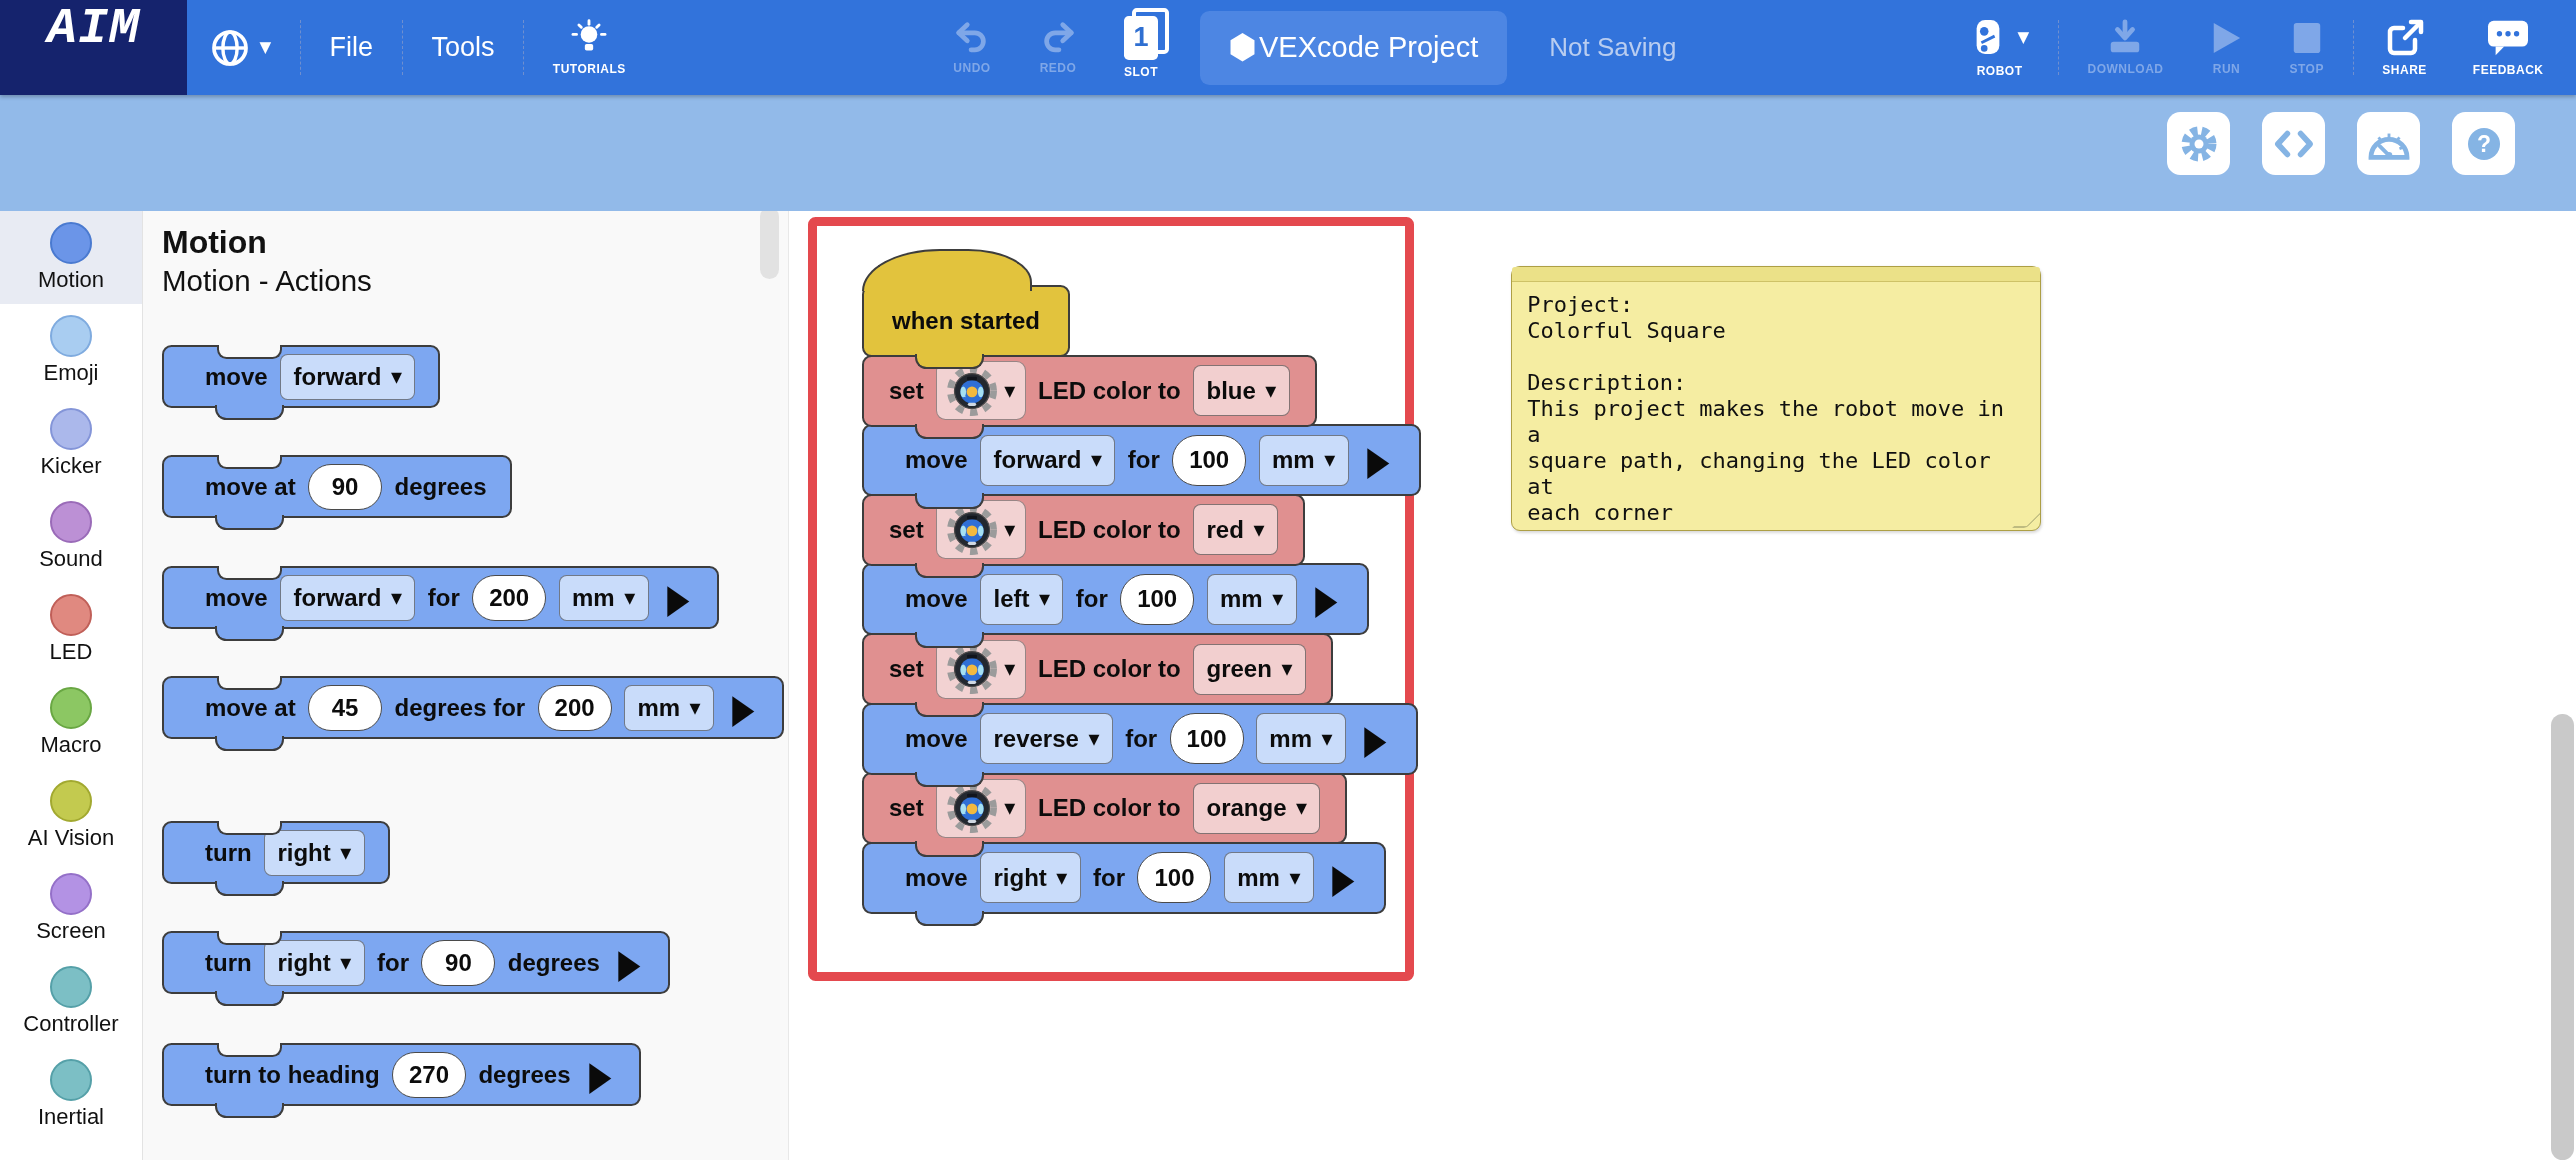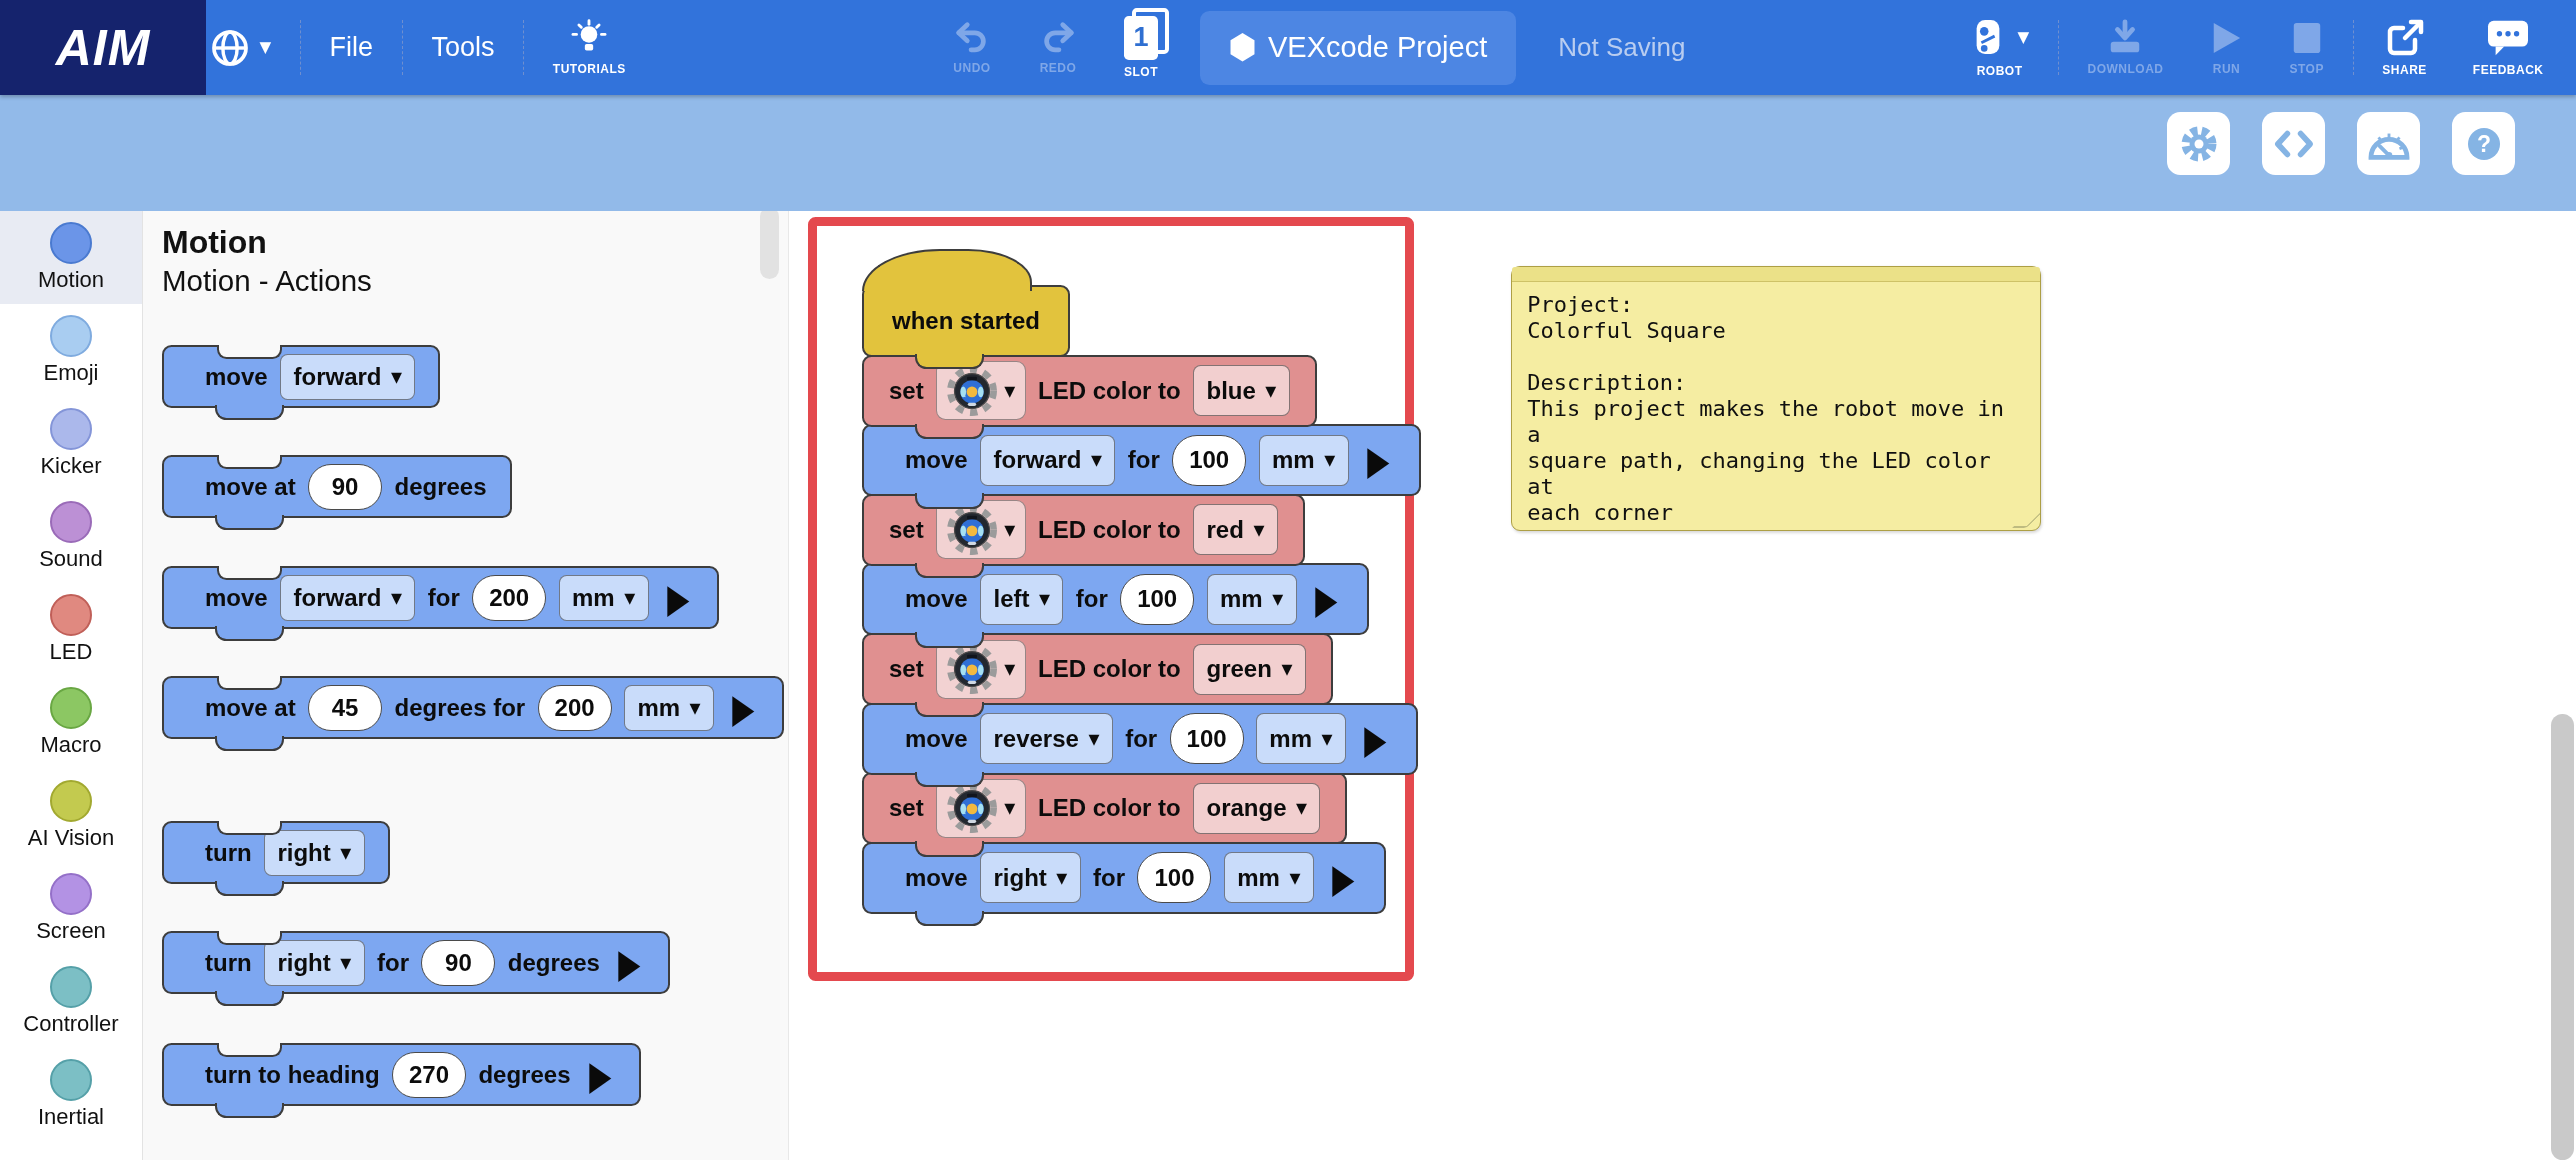--- a/index.html
+++ b/index.html
@@ -1,33 +1,33 @@
 <!DOCTYPE html>
 <html><head>
 <meta charset="utf-8">
 <style>
   * { margin:0; padding:0; box-sizing:border-box; }
   html,body { width:2576px; height:1160px; overflow:hidden; font-family:"Liberation Sans","DejaVu Sans",sans-serif; }
   body { position:relative; background:#fff; }
 
   
   .topbar { position:absolute; left:0; top:0; width:2576px; height:95px; background:#3273DB; box-shadow:0 1.9px 3.8px rgba(0,0,0,.25); z-index:50; }
-  .logo-box { position:absolute; left:0; top:0; width:206px; height:95px; background:#15236D; display:flex; align-items:center; justify-content:center; }
+  .logo-box { position:absolute; left:0; top:0; width:187px; height:95px; background:#15236D; display:flex; align-items:flex-start; justify-content:center;font-family:Liberation Mono, monospace; }
   .logo-text { color:#fff; font-style:italic; font-weight:bold; font-size:50px; letter-spacing:1px; }
   .tb-left { position:absolute; left:187px; top:0; height:95px; display:flex; align-items:center; }
   .tb-center { position:absolute; left:929px; top:0; height:95px; display:flex; align-items:center; }
   .tb-right { position:absolute; right:9.5px; top:0; height:95px; display:flex; align-items:center; }
   .tb-item { display:flex; flex-direction:column; align-items:center; justify-content:center; gap:5.7px; color:#fff; padding:0 23px; cursor:pointer; }
   .tb-item .cap { font-size:12px; font-weight:bold; letter-spacing:0.5px; }
   .tb-item.plain { flex-direction:row; gap:9.5px; }
   .tb-item.plain .cap { font-size:27px; font-weight:normal; letter-spacing:0; }
   .faded { color:#7FA7E8 !important; }
   .tb-sep { width:0; height:55px; border-left:1.9px dashed #6f8fcf; margin:0 5.7px; }
   .caret-down { font-family:"DejaVu Sans",sans-serif; font-size:15.2px; line-height:1; }
-  .project-pill { display:flex; align-items:center; gap:12px; background:#4D86E3; border-radius:9.5px; height:74px; padding:0 29px; margin:0 19px; color:#fff; font-size:29px; cursor:pointer; }
+  .project-pill { display:flex; align-items:center; gap:3px; background:#4D86E3; border-radius:9.5px; height:74px; padding:0 29px; margin:0 19px; color:#fff; font-size:29px; cursor:pointer; }
   .not-saving { color:#B9CDF0; font-size:26px; margin-left:23px; }
   .slot-doc { position:relative; width:34px; height:44px; background:#fff; border-radius:4.8px; color:#2f6fd1; font-weight:bold; font-size:27px; display:flex; align-items:center; justify-content:center; }
   .slot-doc::before { content:""; position:absolute; left:7.6px; top:-7.6px; width:29px; height:38px; border:4.8px solid #fff; border-radius:4.8px; }
   .slot-doc .n { position:relative; z-index:2; background:#fff; padding:0 2.9px; border-radius:2.9px; }
 
   
   .bar2 { position:absolute; left:0; top:95px; width:2576px; height:116px; background:#92BAE9; z-index:40; }
   .code-tab { position:absolute; left:0; top:15.2px; width:215px; height:101px; background:#fff; border-radius:13.3px 13.3px 0 0; display:flex; align-items:center; justify-content:center; gap:13.3px; cursor:pointer; }
   .code-tab .t { color:#4D96DC; font-size:35px; }
   .bar2-btns { position:absolute; right:61px; top:17px; display:flex; gap:32px; }

